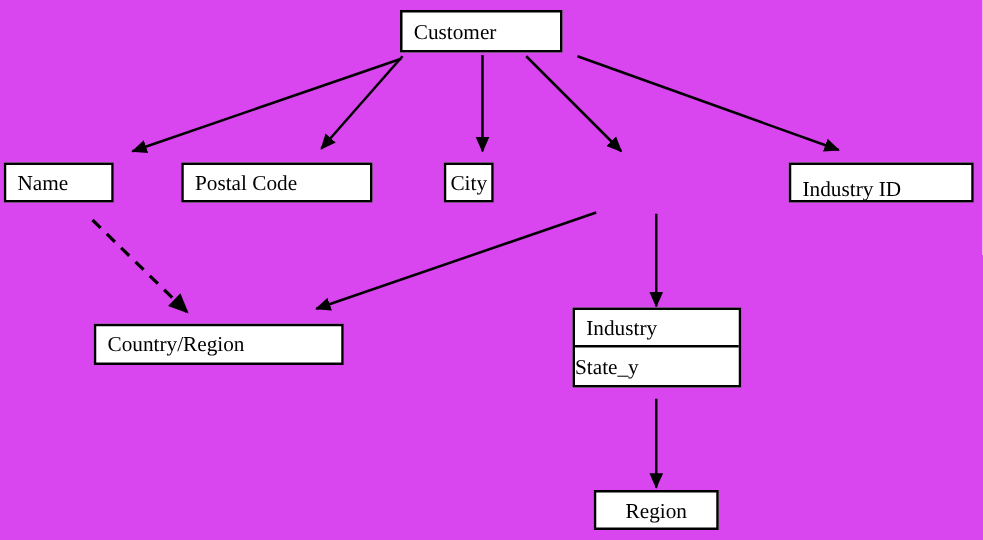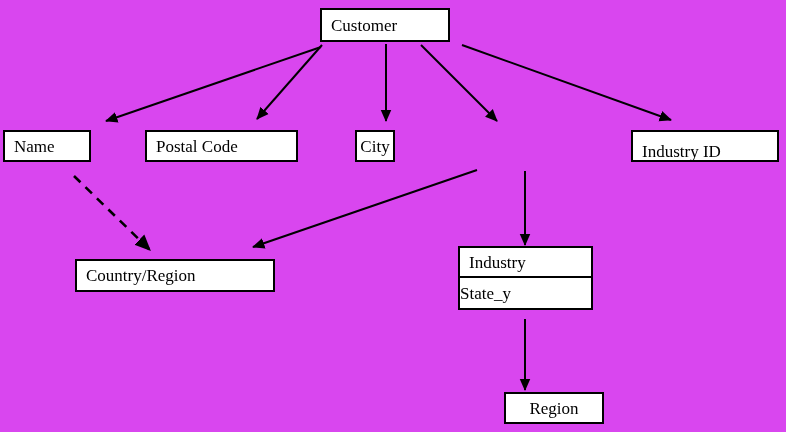--- a/index.html
+++ b/index.html
@@ -117,17 +117,17 @@
 
   <div class="node split" style="left:458px; top:246px; width:135px; height:64px;">
     <div class="cell top">
       <span>Industry</span>
     </div>
     <div class="cell bottom">
       <span>State_y</span>
     </div>
   </div>
 
-  <div class="node center" style="left:475px; top:392px; width:100px; height:32px;margin-left:29px;">
+  <div class="node center" style="left:475px; top:392px; width:100px; height:32px;">
     <span>Region</span>
   </div>
 
 </div>
 
 </body></html>

